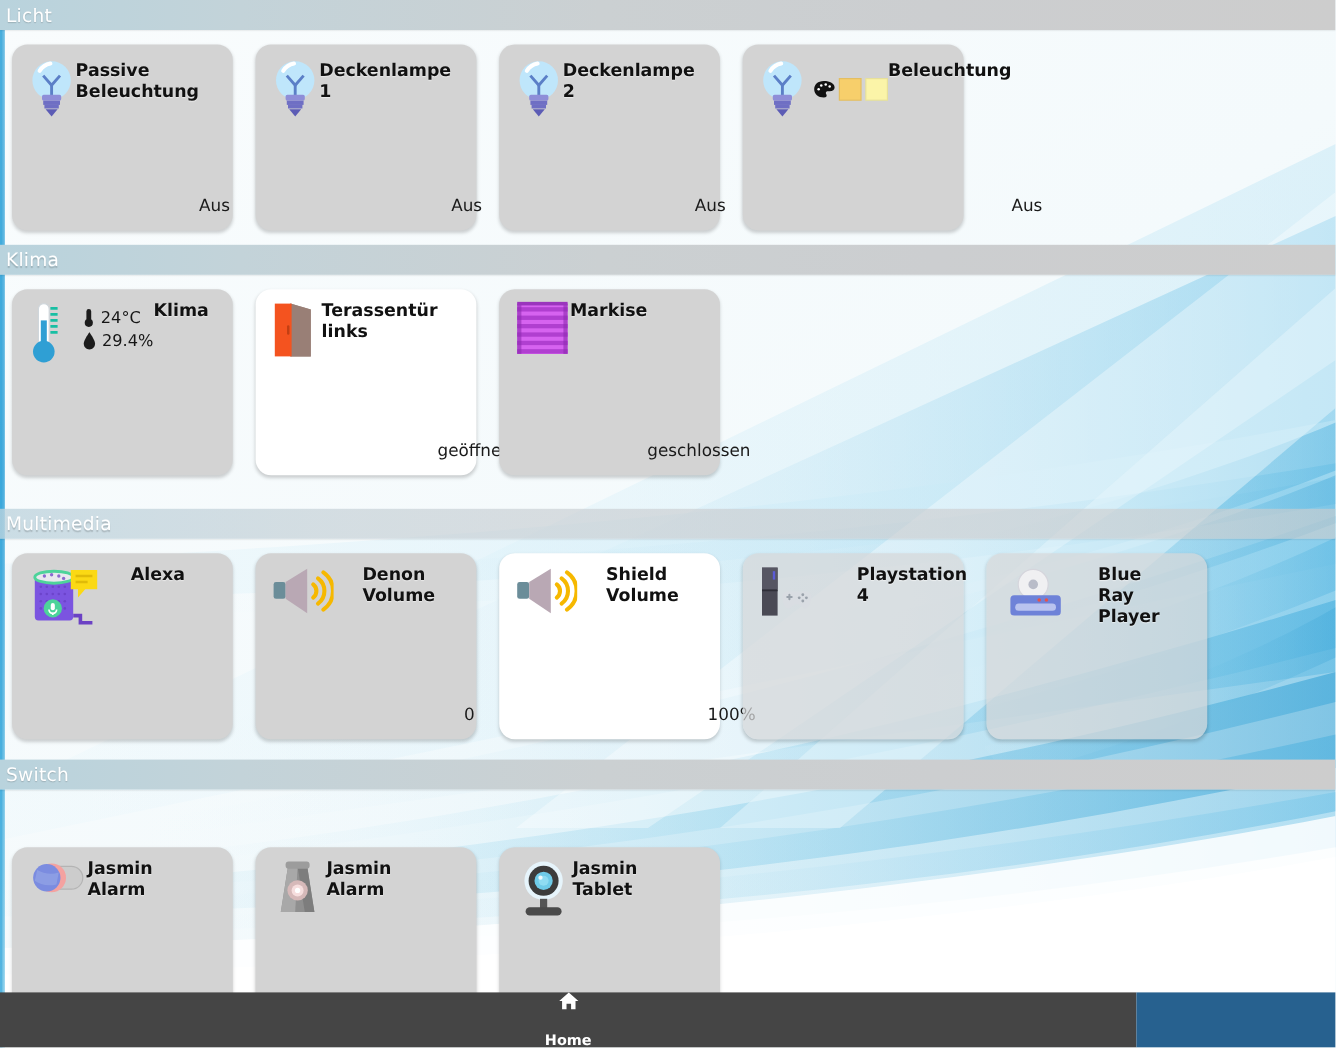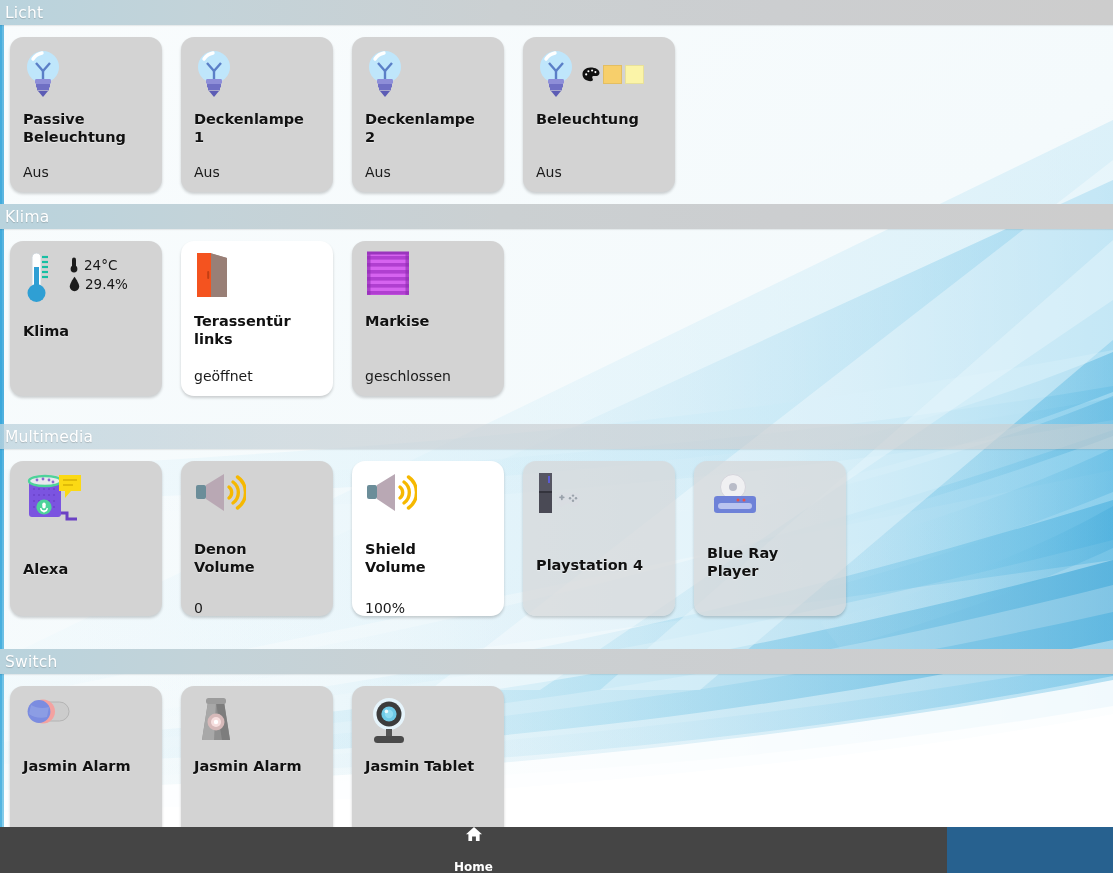--- a/index.html
+++ b/index.html
@@ -30,46 +30,46 @@
   .section-header .title{
     color:#ffffff;
     font-size:15.5px;
     letter-spacing:0.2px;
     text-shadow:0 1px 1px rgba(0,0,0,0.18);
   }
 
   
   .row{ display:flex; padding:12px 0 0 10px; gap:19px; }
   .card{
-    width:152px; height:155px;
+    width:184px; height:155px;
     background:#d3d3d3;
     border-radius:13px;
     box-shadow:0 2px 3px rgba(0,0,0,0.18);
     padding:10px 28px 10px 13px;
-    display:flex; flex-direction:column;
+    display:flex; flex-direction:row;
     position:relative;
     flex:0 0 auto;
   }
   .card.white{ background:#ffffff;justify-content:space-between; }
   .card.glass{ background:rgba(213,215,216,0.72); }
   .card .icon-wrap{ height:60px; display:flex; align-items:flex-start; gap:6px; }
   .card .name{
     font-weight:bold; font-size:14.5px; color:#111; line-height:1.22;
     text-shadow:0 1px 1px rgba(255,255,255,0.55);
   }
   .card .state{
     font-size:14px; color:#1a1a1a; margin-top:auto; padding-bottom:2px;
   }
   .card .name.pushdown{ margin-top:4px; }
 
   
   .row.r-licht .card{ height:155px; }
   .row.r-klima .card{ height:155px; }
   .row.r-multi .card{ height:155px;gap:24px; }
-  .row.r-switch .card{ height:155px; }
+  .row.r-switch .card{ height:155px;margin-top:36px; }
 
   
   .klima-readout{ display:flex; flex-direction:column; gap:3px; margin-left:8px; margin-top:6px; }
   .klima-line{ display:flex; align-items:center; gap:5px; font-size:13.5px; color:#161616; }
 
   
   .swatch{ width:19px; height:19px; display:inline-block; border:1px solid rgba(0,0,0,0.08); }
 
   
   #bottom-nav{
@@ -432,21 +432,21 @@
           <circle cx="31" cy="29" r="1.5" fill="#e8524a"></circle>
           <circle cx="37" cy="29" r="1.5" fill="#e8524a"></circle>
         </svg>
       </div>
       <div class="name">Blue Ray Player</div>
       <div class="state"></div>
     </div>
 
   </div>
 
-  <div class="section-header" style="margin-top:33px;">
+  <div class="section-header" style="margin-top:17px;">
     <span class="title">Switch</span>
   </div>
   <div class="row r-switch">
 
     <div class="card">
       <div class="icon-wrap" style="height:62px;">
         <svg width="50" height="32" viewBox="0 0 50 32">
           <rect x="8" y="6" width="38" height="19" rx="9.5" fill="#cccccc" stroke="#b4b4b4" stroke-width="1"></rect>
           <circle cx="20" cy="15.5" r="12" fill="#f4a2a0"></circle>
           <circle cx="16" cy="15.5" r="11.4" fill="#7b8ce0"></circle>

